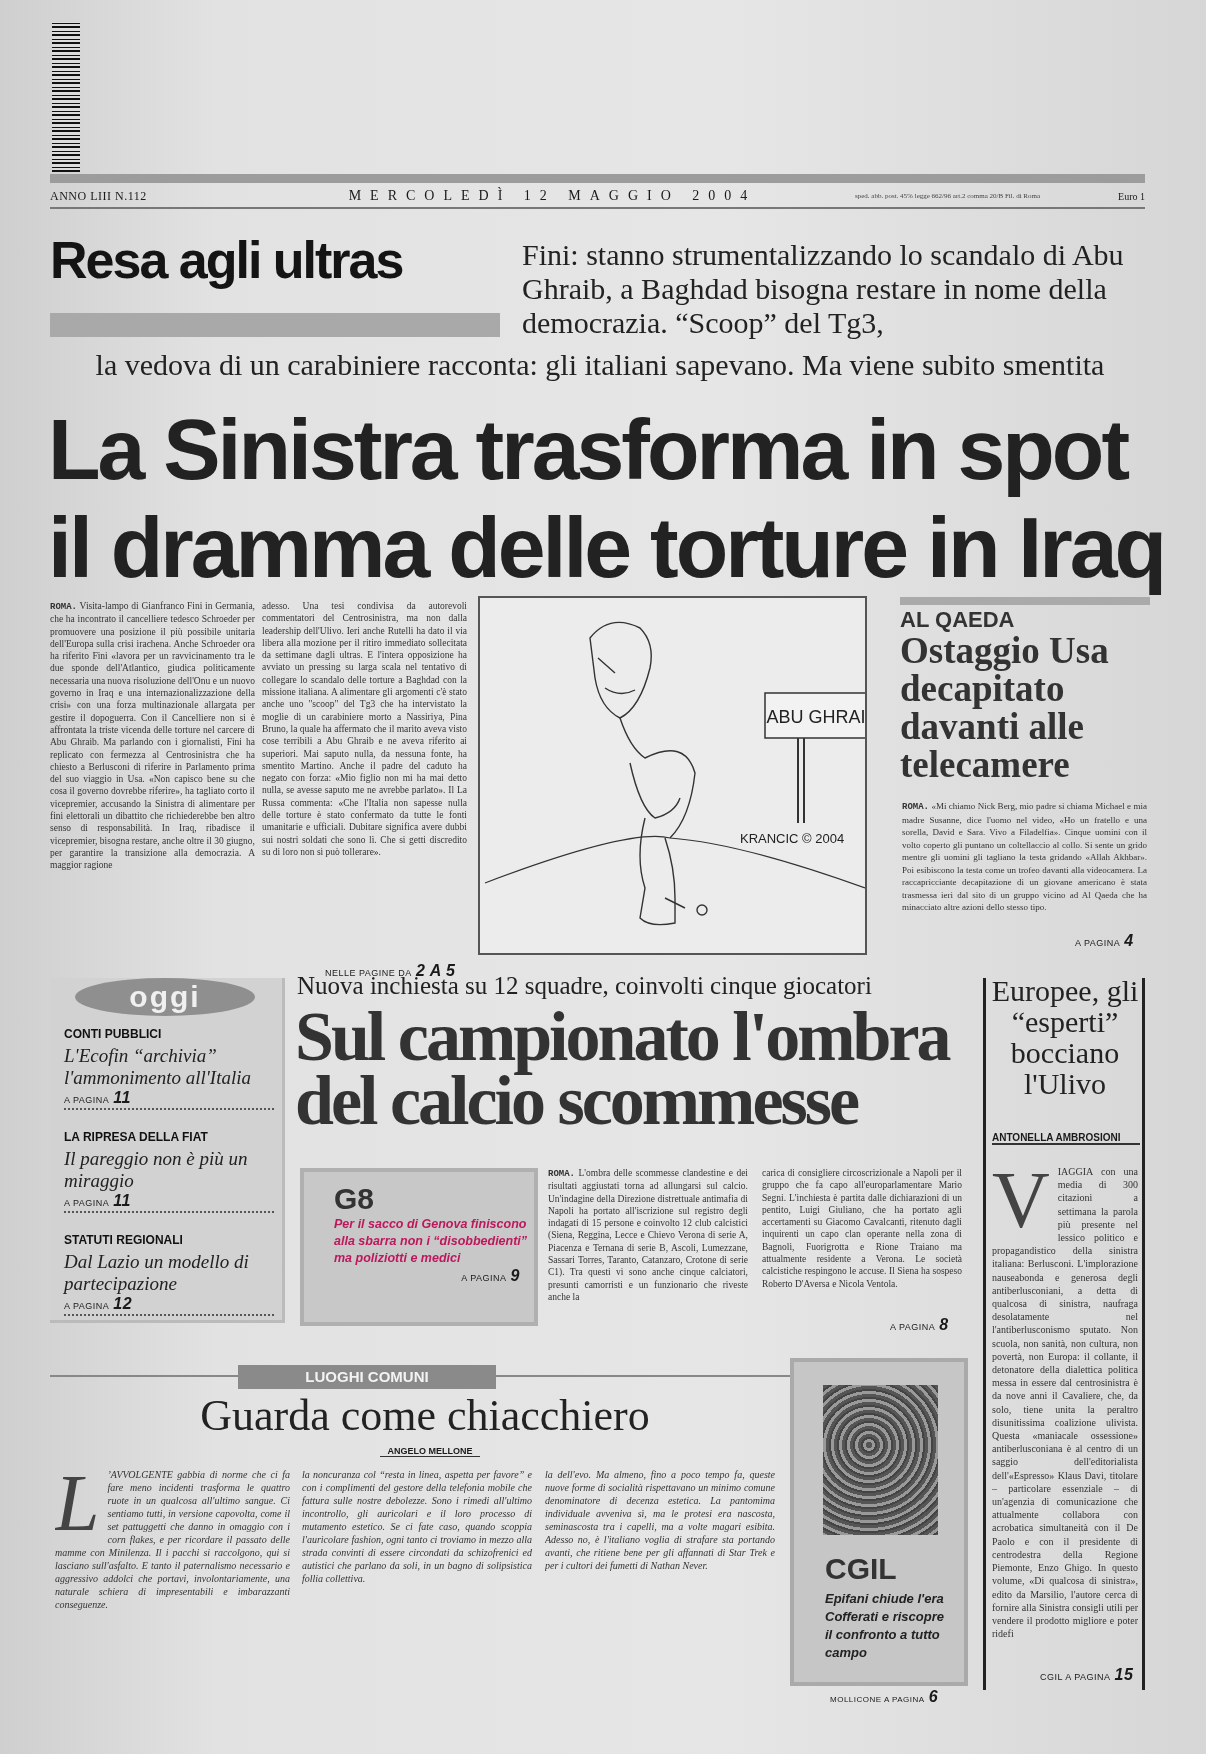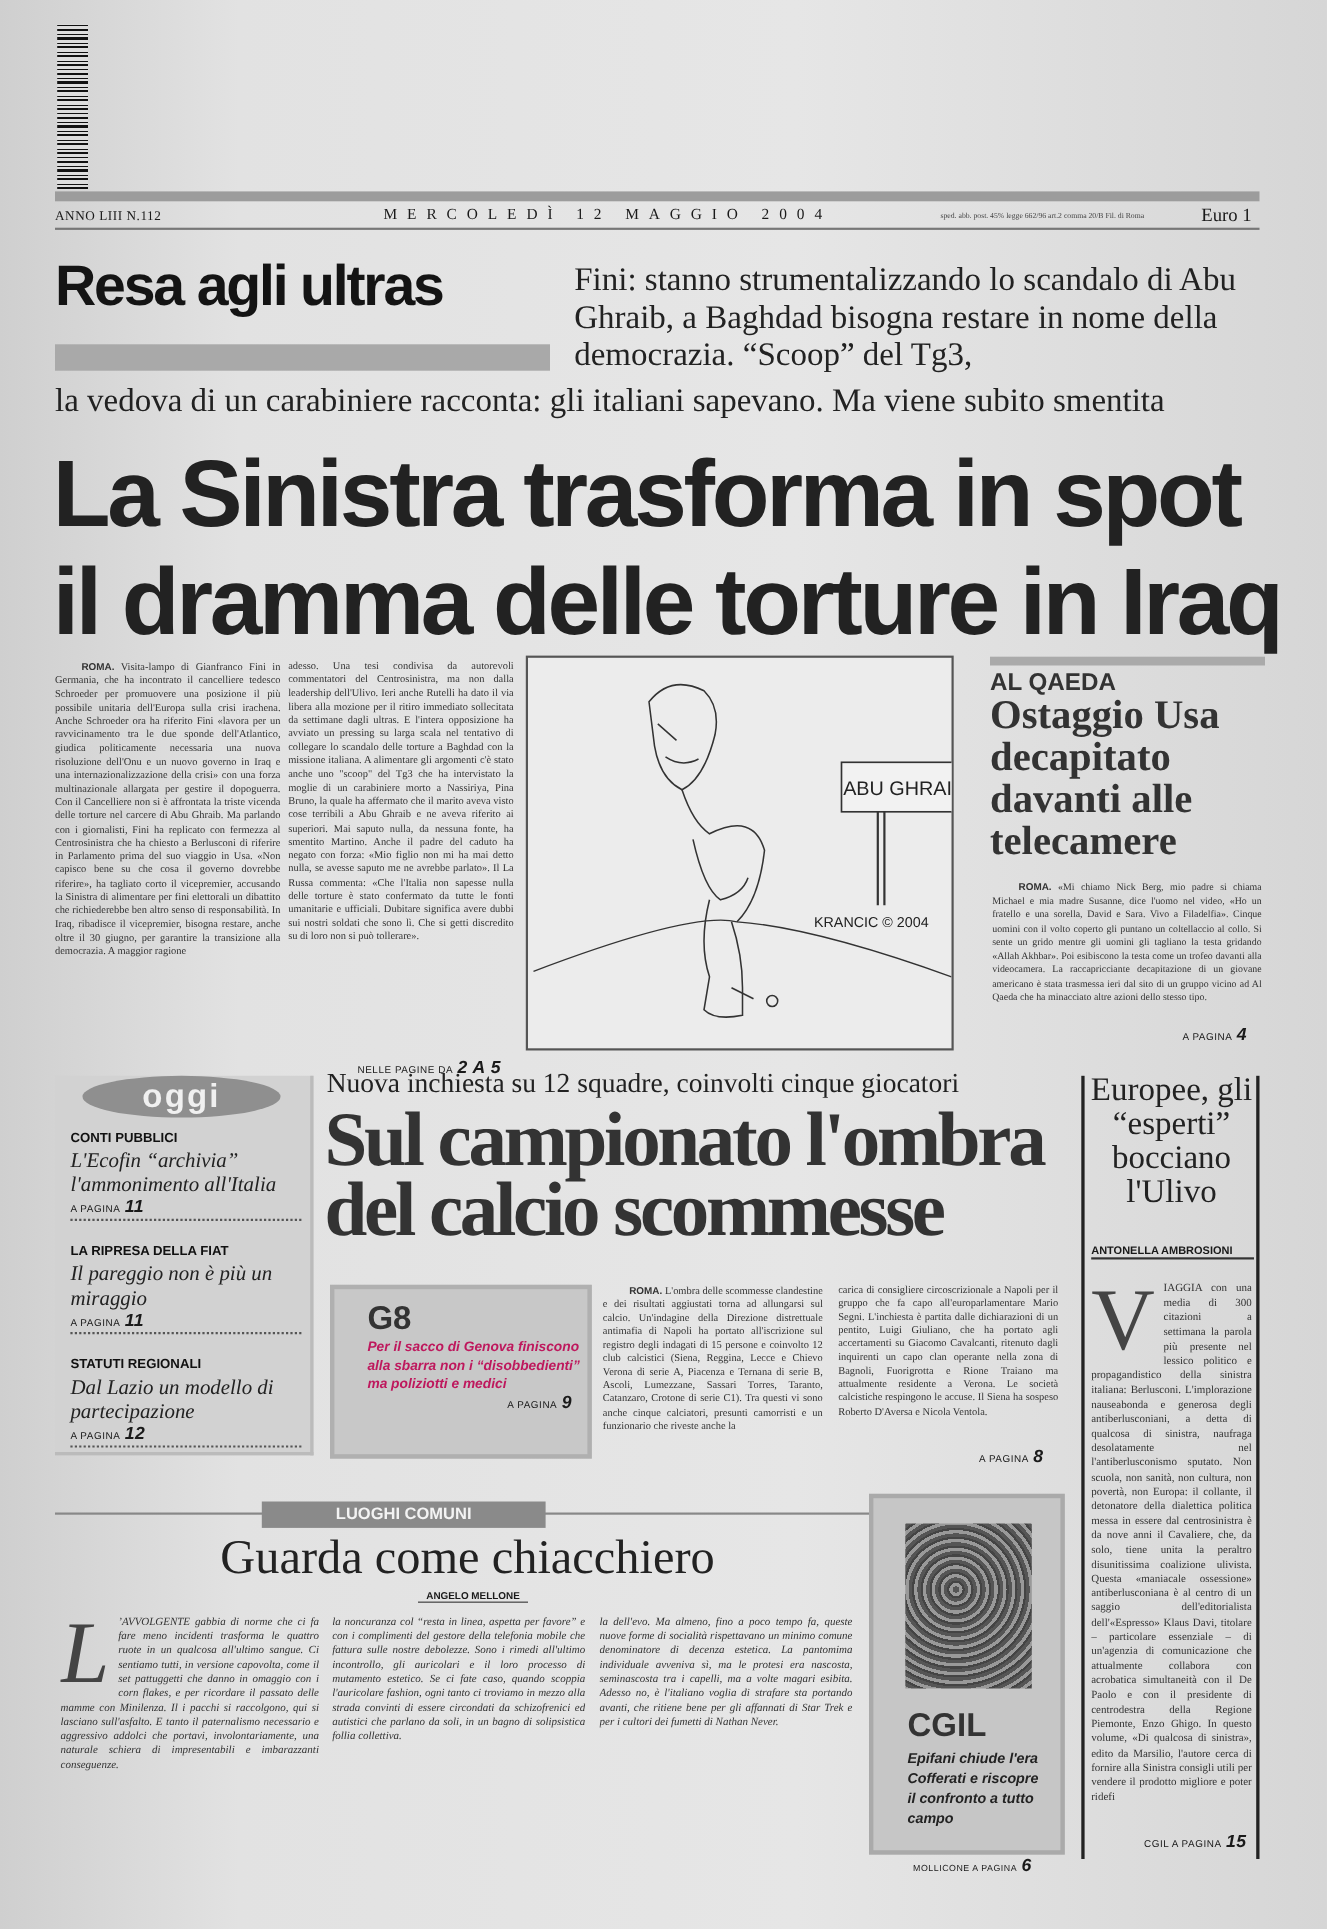--- a/index.html
+++ b/index.html
@@ -11,33 +11,33 @@
   
   .barcode{left:52px;top:22px;width:28px;height:150px;
            background:repeating-linear-gradient(0deg,#111 0 2px,#ddd 2px 4px,#111 4px 5px,#ddd 5px 8px);}
   .masthead{left:125px;top:8px;font-family:"Liberation Serif",serif;font-size:150px;line-height:160px;
             letter-spacing:-4px;color:#1b1b1b;font-weight:normal;}
   .mast-rule{left:50px;top:174px;width:1095px;height:9px;background:#9c9c9c;}
   .dateline{left:50px;top:186px;width:1095px;height:20px;font-size:12px;display:flex;align-items:center;}
   .dateline .anno{width:200px;letter-spacing:0.5px;}
   .dateline .date{flex:1;text-align:center;letter-spacing:9px;font-size:14px;}
   .dateline .post{width:230px;font-size:7px;color:#444;}
-  .dateline .price{width:60px;text-align:center;font-size:17px;}
+  .dateline .price{width:60px;text-align:right;font-size:10px;}
   .thin-rule{left:50px;top:207px;width:1095px;height:2px;background:#777;}
   
   .kicker-big{left:50px;top:230px;font-family:"Liberation Sans",sans-serif;font-weight:bold;font-size:52px;
               letter-spacing:-2px;color:#141414;}
   .kicker-bar{left:50px;top:313px;width:450px;height:24px;background:#a9a9a9;}
   .sub-right{left:522px;top:238px;width:610px;font-size:30px;line-height:34px;color:#222;}
-  .sub-line{left:50px;top:348px;width:1100px;font-size:30px;line-height:34px;color:#222;}
+  .sub-line{left:50px;top:348px;width:1100px;font-size:30px;line-height:34px;color:#222;text-align:center;}
   .main-head{left:48px;top:400px;width:1120px;font-family:"Liberation Sans",sans-serif;font-weight:bold;
              font-size:86px;line-height:98px;letter-spacing:-3px;color:#222;}
   
   .col{font-size:9.5px;line-height:12.3px;text-align:justify;color:#333;}
-  .col b{font-family:Liberation Sans, sans-serif;font-size:9px;margin-left:24px;}
+  .col b{font-family:Liberation Mono, monospace;font-size:9px;}
   .pgref{font-family:"Liberation Sans",sans-serif;font-size:9px;letter-spacing:0.5px;}
   .pgref .n{font-size:16px;font-weight:bold;font-style:italic;margin-left:4px;}
   
   .cartoon{left:478px;top:596px;width:385px;height:355px;border:2px solid #555;background:#ececec;}
   
   .rbar{left:900px;top:597px;width:250px;height:8px;background:#aaa;}
   .alq-kicker{left:900px;top:607px;font-family:"Liberation Sans",sans-serif;font-weight:bold;font-size:22px;color:#333;}
   .alq-head{left:900px;top:632px;width:250px;font-size:37px;line-height:38px;font-weight:bold;color:#333;}
   
   .oggi-box{left:50px;top:978px;width:232px;height:342px;background:#d2d2d2;border-right:3px solid #bbb;border-bottom:3px solid #bbb;}

